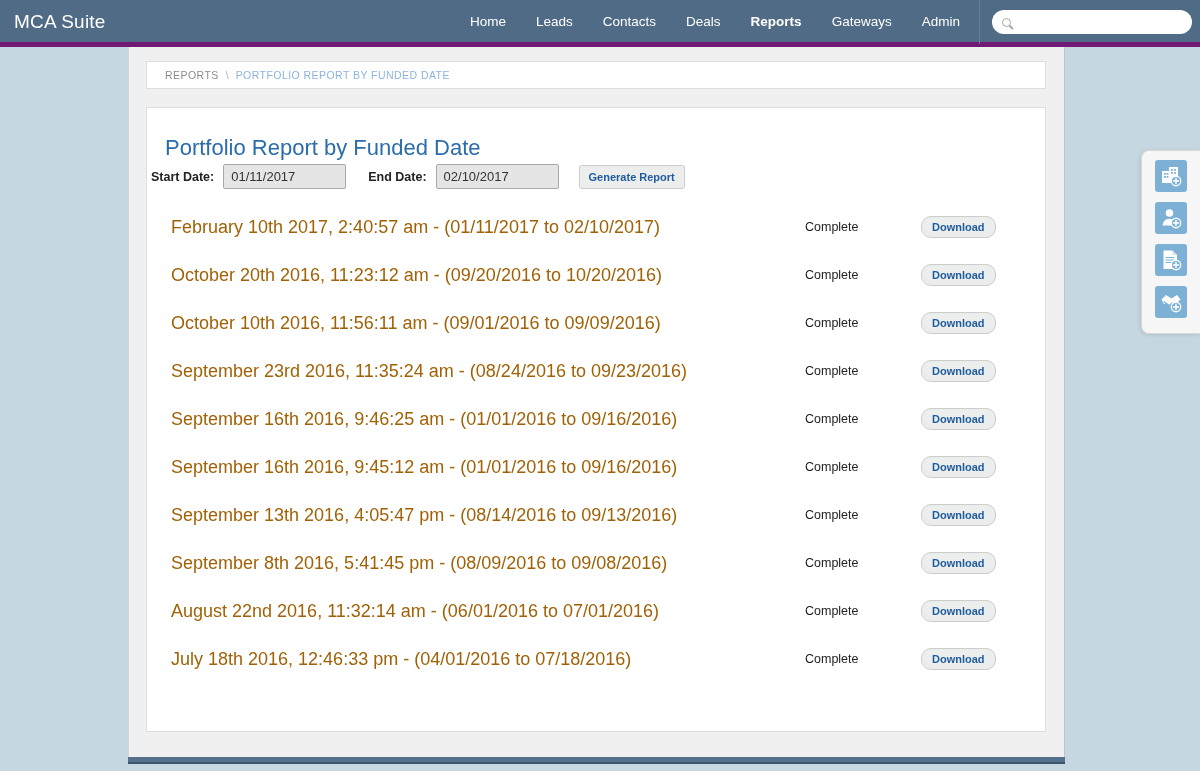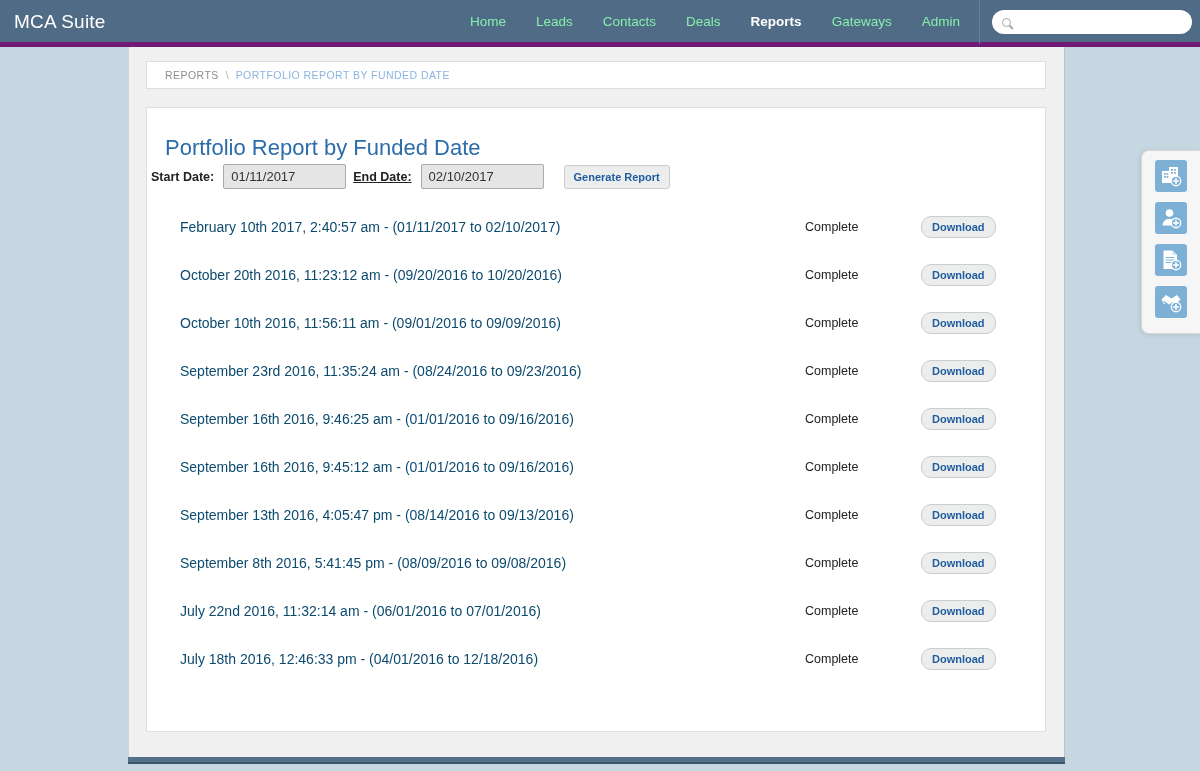--- a/index.html
+++ b/index.html
@@ -20,21 +20,21 @@
   }
   #brand {
     position: absolute; left: 14px; top: 11px;
     color: #ffffff; font-size: 19px; letter-spacing: .2px;
   }
   #navlinks {
     position: absolute; left: 455px; top: 0; height: 44px;
     display: flex; align-items: center; gap: 0px;
   }
   .navlink {
-    color: #86efac; font-size: 13.5px;
+    color: #ffffff; font-size: 13.5px;
     padding: 0 15px; line-height: 44px;
     text-decoration: none; cursor: pointer; white-space: nowrap;
   }
   .navlink.active { color: #ffffff; font-weight: bold; }
   #navright {
     position: absolute; right: 8px; top: 0; height: 44px;
     display: flex; align-items: center;
   }
   #userdivider {
     width: 1px; height: 44px; background: #63809a; margin: 0 6px 0 2px;
@@ -113,21 +113,21 @@
     position: absolute; left: 4px; top: 56px;
     display: flex; align-items: center;
   }
   .flabel { font-size: 12.5px; color: #222; font-weight: bold; }
   .dateinput {
     width: 123px; height: 25px; margin-left: 9px;
     border: 1px solid #a9a9a9; border-radius: 2px;
     font-family: "Liberation Sans", sans-serif; font-size: 13px;
     padding: 0 7px; color: #333; outline: none; background: #e5e5e5;
   }
-  #endlabel { margin-left: 7px; text-decoration: underline; }
+  #endlabel { margin-left: 22px; }
   #genbtn {
     margin-left: 20px; height: 24px;
     background: #eceded; border: 1px solid #cccccc; border-radius: 3px;
     color: #1f5c9e; font-size: 11px; font-weight: bold;
     padding: 0 9px; cursor: pointer;
     font-family: "Liberation Sans", sans-serif;
   }
 
   
   #tablewrap { position: absolute; left: 18px; top: 95px; width: 864px; }
@@ -138,21 +138,21 @@
   .th {
     color: #ffffff; font-size: 11.5px; letter-spacing: .4px;
     text-transform: uppercase;
   }
   #th-created { margin-left: 17px; }
   #th-status { position: absolute; left: 641px; }
   .trow {
     height: 48px; display: flex; align-items: center; position: relative;
   }
   .cell-created {
-    margin-left: 15px; font-size: 14px; color: #0c4a6e;
+    margin-left: 6px; font-size: 18px; color: #a16207;
     white-space: nowrap;
   }
   .cell-status {
     position: absolute; left: 640px; font-size: 12.5px; color: #222;
   }
   .dlbtn {
     position: absolute; left: 756px;
     background: #eceded; border: 1px solid #cccccc; border-radius: 10px;
     color: #1f5c9e; font-size: 11px; font-weight: bold;
     padding: 4px 10px; cursor: pointer;
@@ -256,26 +256,26 @@
             <span class="cell-created">September 13th 2016, 4:05:47 pm - (08/14/2016 to 09/13/2016)</span>
             <span class="cell-status">Complete</span>
             <button class="dlbtn">Download</button>
           </div>
           <div class="trow">
             <span class="cell-created">September 8th 2016, 5:41:45 pm - (08/09/2016 to 09/08/2016)</span>
             <span class="cell-status">Complete</span>
             <button class="dlbtn">Download</button>
           </div>
           <div class="trow">
-            <span class="cell-created">July 22nd 2016, 11:32:14 am - (06/01/2016 to 07/01/2016)</span>
-            <span class="cell-status">Complete</span>
-            <button class="dlbtn">Download</button>
-          </div>
-          <div class="trow">
-            <span class="cell-created">July 18th 2016, 12:46:33 pm - (04/01/2016 to 12/18/2016)</span>
+            <span class="cell-created">August 22nd 2016, 11:32:14 am - (06/01/2016 to 07/01/2016)</span>
+            <span class="cell-status">Complete</span>
+            <button class="dlbtn">Download</button>
+          </div>
+          <div class="trow">
+            <span class="cell-created">July 18th 2016, 12:46:33 pm - (04/01/2016 to 07/18/2016)</span>
             <span class="cell-status">Complete</span>
             <button class="dlbtn">Download</button>
           </div>
         </div>
     </div>
   </div>
 </div>
 
 <div id="footerbar"></div>
 

